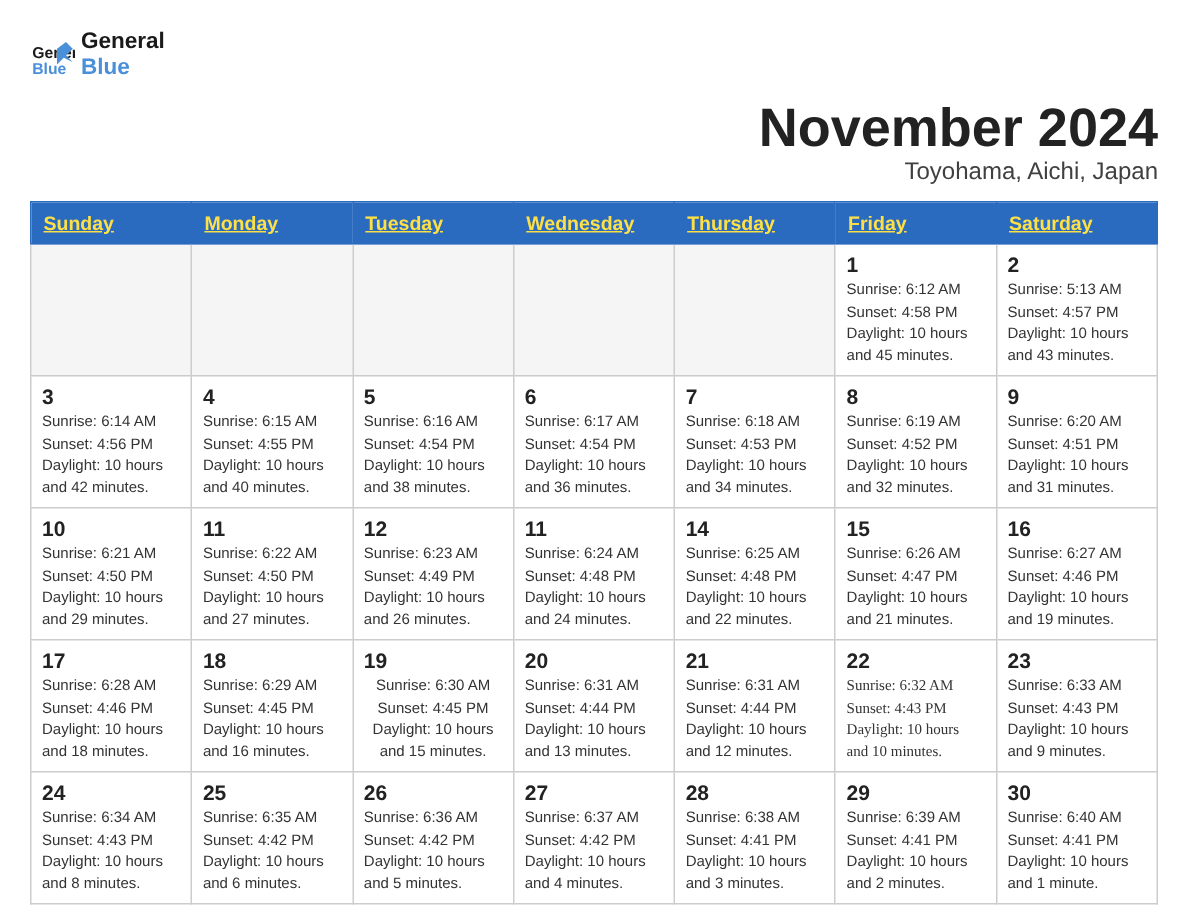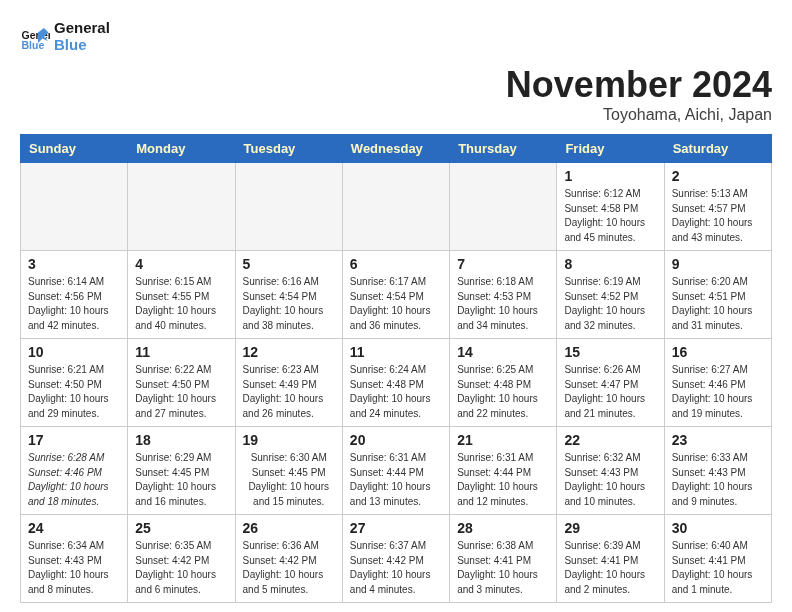--- a/index.html
+++ b/index.html
@@ -38,26 +38,27 @@
       font-size: 16px;
       color: #404040;
     }
     .calendar-table {
       width: 100%;
       border-collapse: collapse;
       table-layout: fixed;
     }
     .calendar-table th {
       background-color: #2a6bbf;
-      color: #fef9c3;
+      color: #fde047;
       text-align: left;
       padding: 6px 8px;
       font-size: 13px;
       font-weight: bold;
       border: 1px solid #2a6bbf;
+      text-decoration: underline;
     }
     .calendar-table td {
       vertical-align: top;
       border: 1px solid #ccc;
       padding: 5px 7px;
       font-size: 10.5px;
       color: #222;
       height: 85px;
       background: #fff;
     }
@@ -228,21 +229,21 @@
           <div class="day-number">16</div>
           <div class="day-info" style="white-space: pre-line;">Sunrise: 6:27 AM
 Sunset: 4:46 PM
 Daylight: 10 hours
 and 19 minutes.</div>
         </td>
       </tr>
       <tr>
         <td>
           <div class="day-number">17</div>
-          <div class="day-info" style="white-space: pre-line; font-style: italic;">Sunrise: 6:28 AM
+          <div class="day-info" style="white-space: pre-line;">Sunrise: 6:28 AM
 Sunset: 4:46 PM
 Daylight: 10 hours
 and 18 minutes.</div>
         </td>
         <td>
           <div class="day-number">18</div>
           <div class="day-info" style="white-space: pre-line;">Sunrise: 6:29 AM
 Sunset: 4:45 PM
 Daylight: 10 hours
 and 16 minutes.</div>
@@ -263,21 +264,21 @@
         </td>
         <td>
           <div class="day-number">21</div>
           <div class="day-info" style="white-space: pre-line;">Sunrise: 6:31 AM
 Sunset: 4:44 PM
 Daylight: 10 hours
 and 12 minutes.</div>
         </td>
         <td>
           <div class="day-number">22</div>
-          <div class="day-info" style="white-space: pre-line;">Sunrise: 6:32 AM
+          <div class="day-info" style="white-space: pre-line; font-family: Liberation Serif, serif;">Sunrise: 6:32 AM
 Sunset: 4:43 PM
 Daylight: 10 hours
 and 10 minutes.</div>
         </td>
         <td>
           <div class="day-number">23</div>
           <div class="day-info" style="white-space: pre-line;">Sunrise: 6:33 AM
 Sunset: 4:43 PM
 Daylight: 10 hours
 and 9 minutes.</div>

